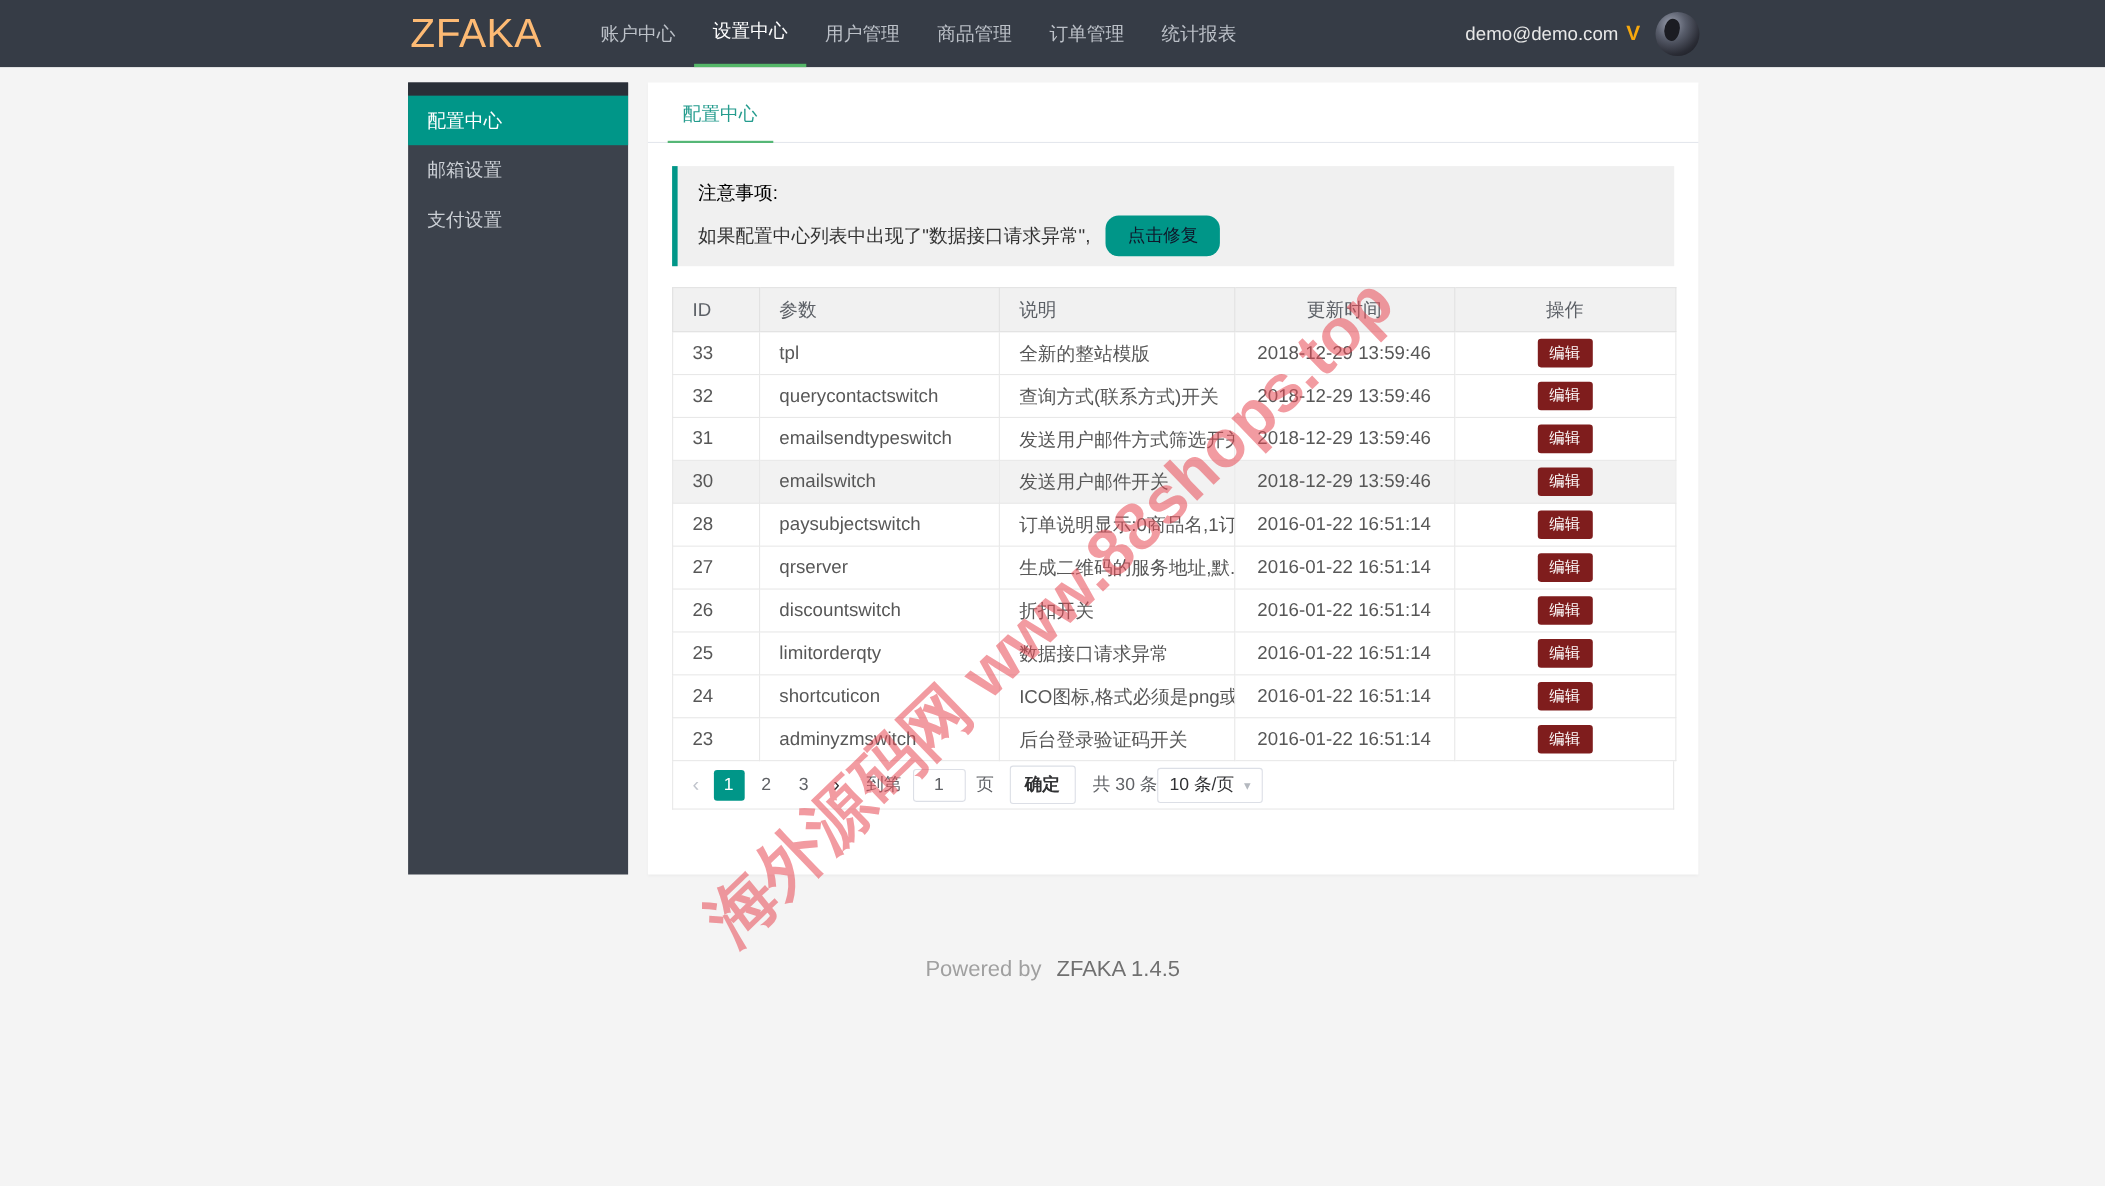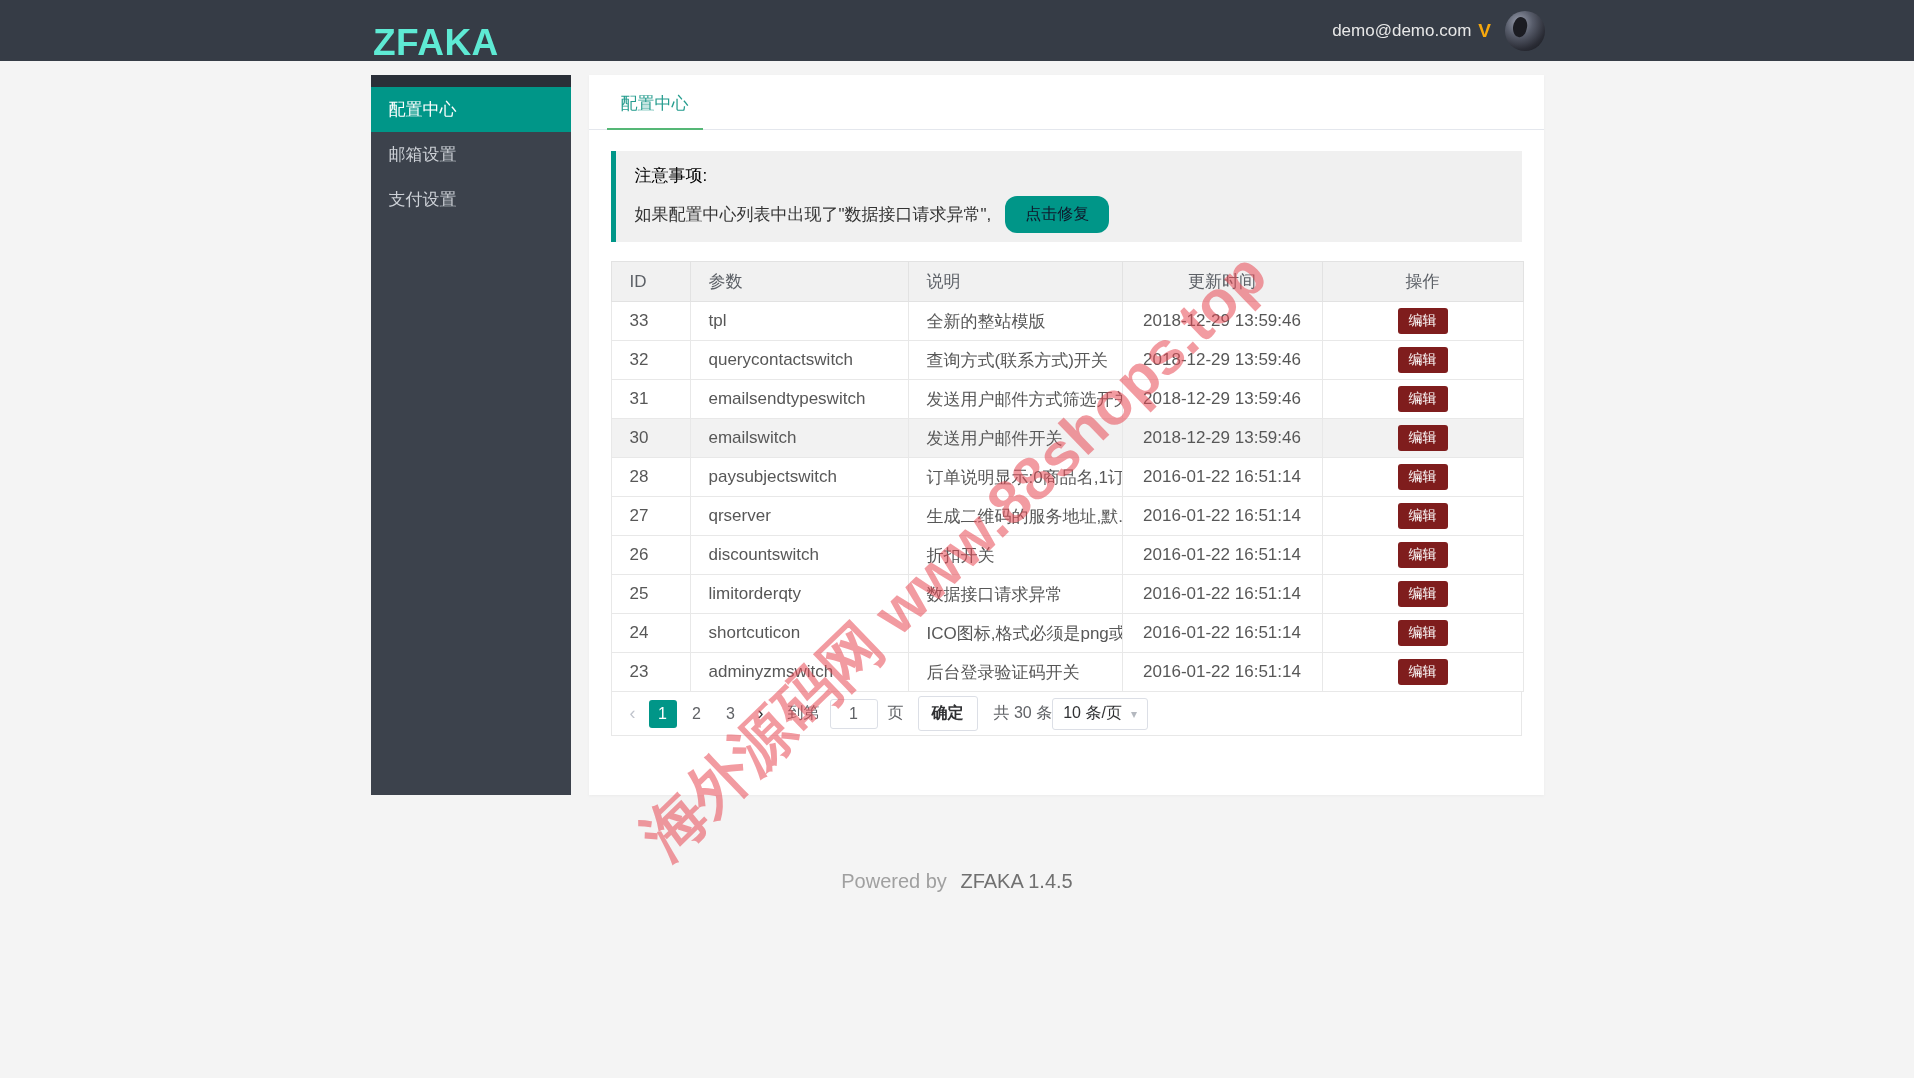--- a/index.html
+++ b/index.html
@@ -2,22 +2,22 @@
 <html><head>
 <meta charset="utf-8">
 <style>
   * { margin:0; padding:0; box-sizing:border-box; }
   html,body { width:1914px; height:1078px; background:#f4f4f4;
     font-family:"Liberation Sans","DejaVu Sans",sans-serif; overflow:hidden; }
 
   
   .navbar { position:relative; width:100%; height:61px; background:#363c46; z-index:5; }
   .navbar-inner { width:1176px; margin:0 auto; height:61px; position:relative; }
-  .logo { position:absolute; left:4px; top:12px; line-height:61px; color:#5eead4;
-    font-size:37px; font-weight:700; letter-spacing:0.5px; }
+  .logo { position:absolute; left:4px; top:0; line-height:61px; color:#fdba74;
+    font-size:37px; font-weight:400; letter-spacing:0.5px; }
   .nav { position:absolute; left:160px; top:0; height:61px; display:flex; }
   .nav-item { padding:0 17px; line-height:61px; font-size:17px; color:#bcc1c8; cursor:pointer; }
   .nav-item.active { color:#ffffff; line-height:58px; border-bottom:3px solid #55b768; }
   .user-area { position:absolute; right:0; top:0; height:61px; display:flex; align-items:center; }
   .user-email { color:#e8e8e8; font-size:17px; }
   .vip-badge { color:#f7a80d; font-size:19px; font-weight:800; margin-left:7px; }
   .avatar { width:40px; height:40px; border-radius:50%; margin-left:14px; cursor:pointer;
     background:radial-gradient(circle at 35% 28%, #9a9fae 0%, #585d6b 35%, #2a2c35 70%, #14151a 100%);
     position:relative; overflow:hidden; }
   .avatar::after { content:""; position:absolute; left:8px; top:6px; width:14px; height:20px;
@@ -92,20 +92,28 @@
   .watermark { position:absolute; left:490px; top:515px; width:930px; z-index:40;
     text-align:center; font-size:61px; font-weight:bold; white-space:nowrap;
     color:rgba(231,73,84,0.55); transform:rotate(-44deg); pointer-events:none; }
 </style>
 </head>
 <body>
 
 <div class="navbar">
   <div class="navbar-inner">
     <div class="logo">ZFAKA</div>
+    <div class="nav">
+      <div class="nav-item">账户中心</div>
+      <div class="nav-item active">设置中心</div>
+      <div class="nav-item">用户管理</div>
+      <div class="nav-item">商品管理</div>
+      <div class="nav-item">订单管理</div>
+      <div class="nav-item">统计报表</div>
+    </div>
     <div class="user-area">
       <span class="user-email">demo@demo.com</span>
       <span class="vip-badge">V</span>
       <div class="avatar"></div>
     </div>
   </div>
 </div>
 
 <div class="page">
 

